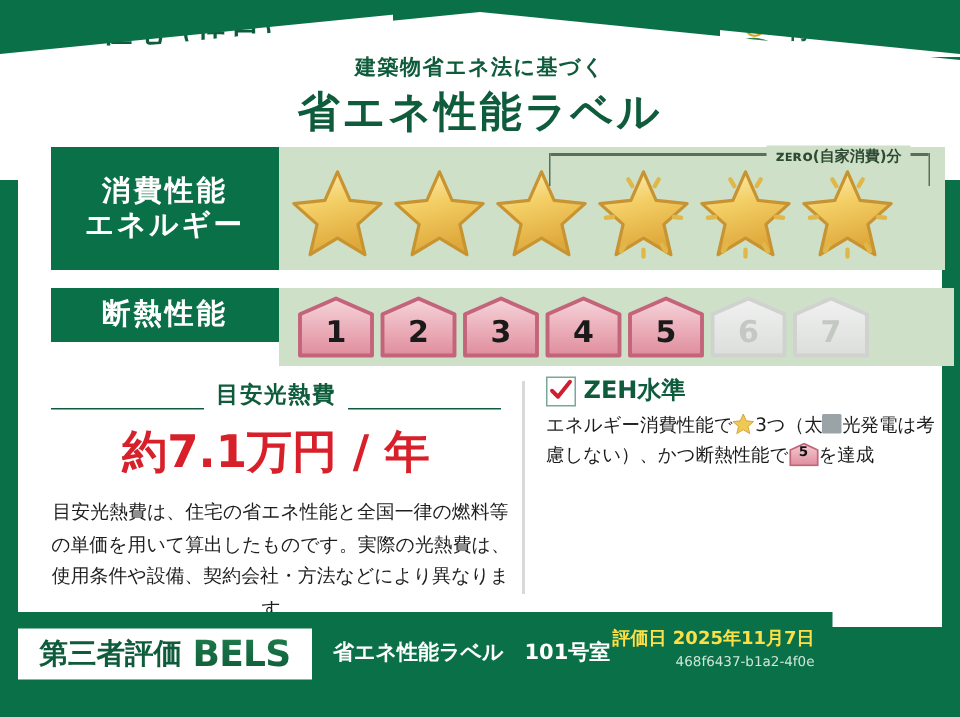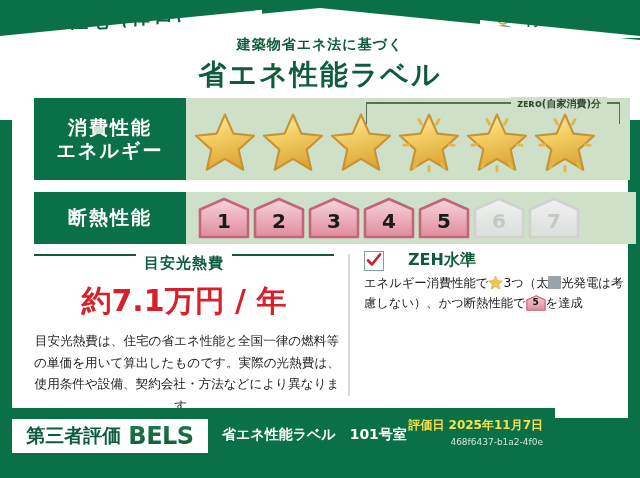--- a/index.html
+++ b/index.html
@@ -72,52 +72,52 @@
   .solar-bracket:before{
     content:"";position:absolute;left:0;top:0;width:100%;height:1.6px;background:#5a6f58;
   }
   .solar-cap{
     position:absolute;right:12px;top:-5px;font-size:10px;font-weight:bold;color:#2f4a33;
     background:#cfe0c8;padding:0 6px;white-space:nowrap;
   }
 
   
   #insul-row{top:104px;}
-  #insul-row .row-label{width:152px;height:52px;font-size:19px;}
+  #insul-row .row-label{width:152px;height:36px;font-size:19px;}
   #insul-row .row-body{width:438px;height:52px;display:flex;align-items:center;gap:3px;padding-left:12px;}
   .house{
     width:52px;height:42px;flex:none;position:relative;
     display:flex;align-items:flex-end;justify-content:center;
   }
   .house .num{
     position:relative;z-index:2;font-size:20px;font-weight:bold;
     padding-bottom:6px;
   }
   .house.on .num{color:#1a1a1a;}
   .house.off .num{color:#c3c8c3;}
 
   
   .cost-block{position:absolute;left:22px;top:166px;width:300px;text-align:center;}
-  .cost-head{display:flex;align-items:flex-start;justify-content:center;gap:8px;}
+  .cost-head{display:flex;align-items:flex-end;justify-content:center;gap:8px;}
   .cost-head .ln{flex:1;height:1.5px;background:#0f5c3c;}
   .cost-head .t{font-size:15px;font-weight:bold;color:#0f5c3c;letter-spacing:1px;white-space:nowrap;}
   .cost-value{font-size:30px;font-weight:bold;color:#d8202a;margin-top:8px;letter-spacing:0px;}
 
   .note{
     position:absolute;left:22px;top:242px;width:306px;
     font-size:12.6px;line-height:1.72;color:#1e1e1e;text-align:center;
   }
 
   
   .vsep{position:absolute;left:336px;top:166px;width:2px;height:142px;background:#d9d9d9;}
 
   
   .zeh-col{position:absolute;left:352px;top:162px;width:268px;}
   .zeh-item{margin-bottom:10px;}
-  .zeh-head{display:flex;align-items:center;gap:24px;}
+  .zeh-head{display:flex;align-items:center;gap:5px;}
   .chk{width:18px;height:18px;border:1.4px solid #7aa898;background:#fff;flex:none;position:relative;}
   .chk svg{position:absolute;left:1px;top:0px;}
   .zeh-title{font-size:16px;font-weight:bold;color:#0f5c3c;letter-spacing:0px;white-space:nowrap;}
   .zeh-logo{width:34px;height:24px;flex:none;margin-left:2px;}
   .zeh-logo-sub{font-size:5px;color:#7fa98f;align-self:flex-end;margin-left:-2px;margin-bottom:2px;letter-spacing:.3px;}
   .zeh-body{font-size:12.3px;line-height:1.62;color:#1b1b1b;margin-top:3px;}
   .inl-star{display:inline-block;vertical-align:-3px;width:15px;height:15px;}
   .inl-house{
     display:inline-block;vertical-align:-4px;width:20px;height:16px;position:relative;
   }

